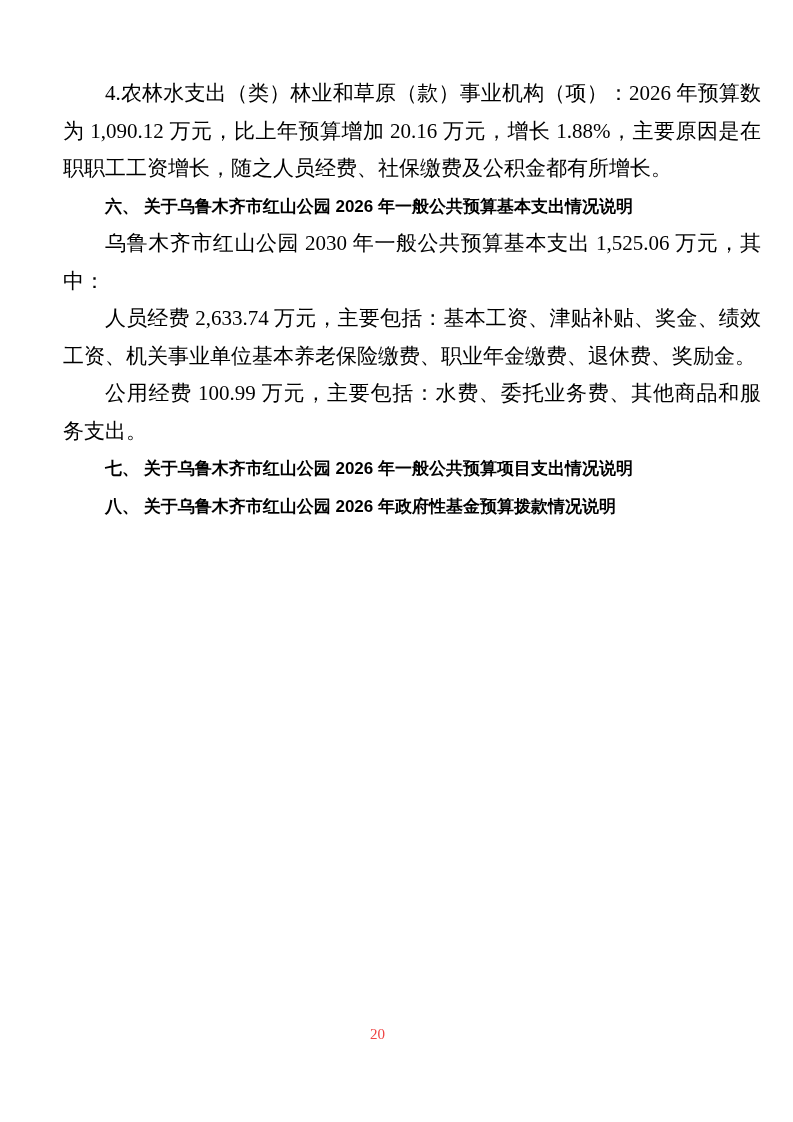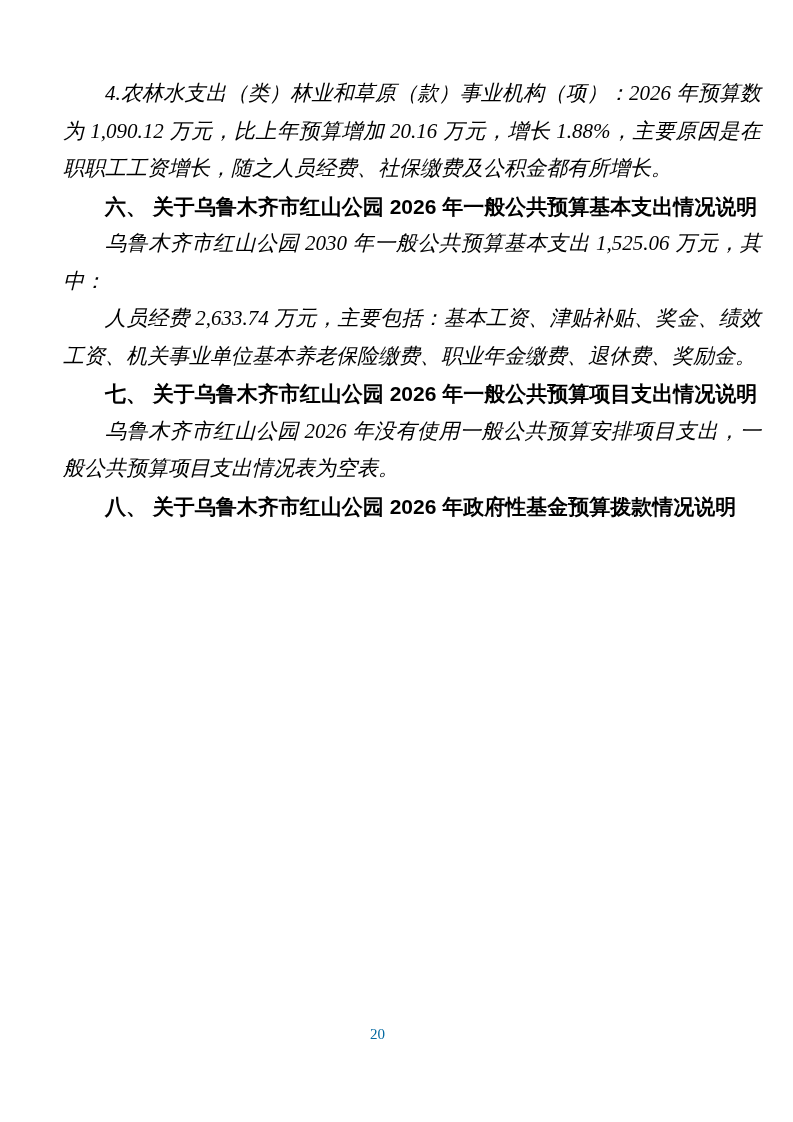--- a/index.html
+++ b/index.html
@@ -32,49 +32,48 @@
     line-height: 37.5px;
     text-align: justify;
     text-justify: inter-ideograph;
     color: #000000;
   }
   .para {
     margin: 0;
     text-indent: 42px;
     font-family: "Liberation Serif", "DejaVu Serif", serif;
     font-weight: 400;
-    font-style: italic;
   }
   .heading {
     margin: 0;
     text-indent: 42px;
     font-family: "Liberation Sans", "DejaVu Sans", sans-serif;
     font-weight: 700;
-    font-size: 21px;
+    font-size: 17px;
     line-height: 37.5px;
   }
   .page-number {
     position: absolute;
     top: 1025px;
     left: 0;
     width: 755px;
     text-align: center;
     font-family: "Liberation Serif", "DejaVu Serif", serif;
     font-size: 15px;
     line-height: 18px;
-    color: #0369a1;
+    color: #ef4444;
   }
 </style>
 </head>
 <body>
 
 <div class="page">
   <div class="page-content">
     <p class="para">4.农林水支出（类）林业和草原（款）事业机构（项）：2026 年预算数为 1,090.12 万元，比上年预算增加 20.16 万元，增长 1.88%，主要原因是在职职工工资增长，随之人员经费、社保缴费及公积金都有所增长。</p>
     <p class="heading">六、 关于乌鲁木齐市红山公园 2026 年一般公共预算基本支出情况说明</p>
     <p class="para">乌鲁木齐市红山公园 2030 年一般公共预算基本支出 1,525.06 万元，其中：</p>
     <p class="para">人员经费 2,633.74 万元，主要包括：基本工资、津贴补贴、奖金、绩效工资、机关事业单位基本养老保险缴费、职业年金缴费、退休费、奖励金。</p>
+    <p class="para">公用经费 100.99 万元，主要包括：水费、委托业务费、其他商品和服务支出。</p>
     <p class="heading">七、 关于乌鲁木齐市红山公园 2026 年一般公共预算项目支出情况说明</p>
-    <p class="para">乌鲁木齐市红山公园 2026 年没有使用一般公共预算安排项目支出，一般公共预算项目支出情况表为空表。</p>
     <p class="heading">八、 关于乌鲁木齐市红山公园 2026 年政府性基金预算拨款情况说明</p>
   </div>
   <div class="page-number">20</div>
 </div>
 
 </body></html>

